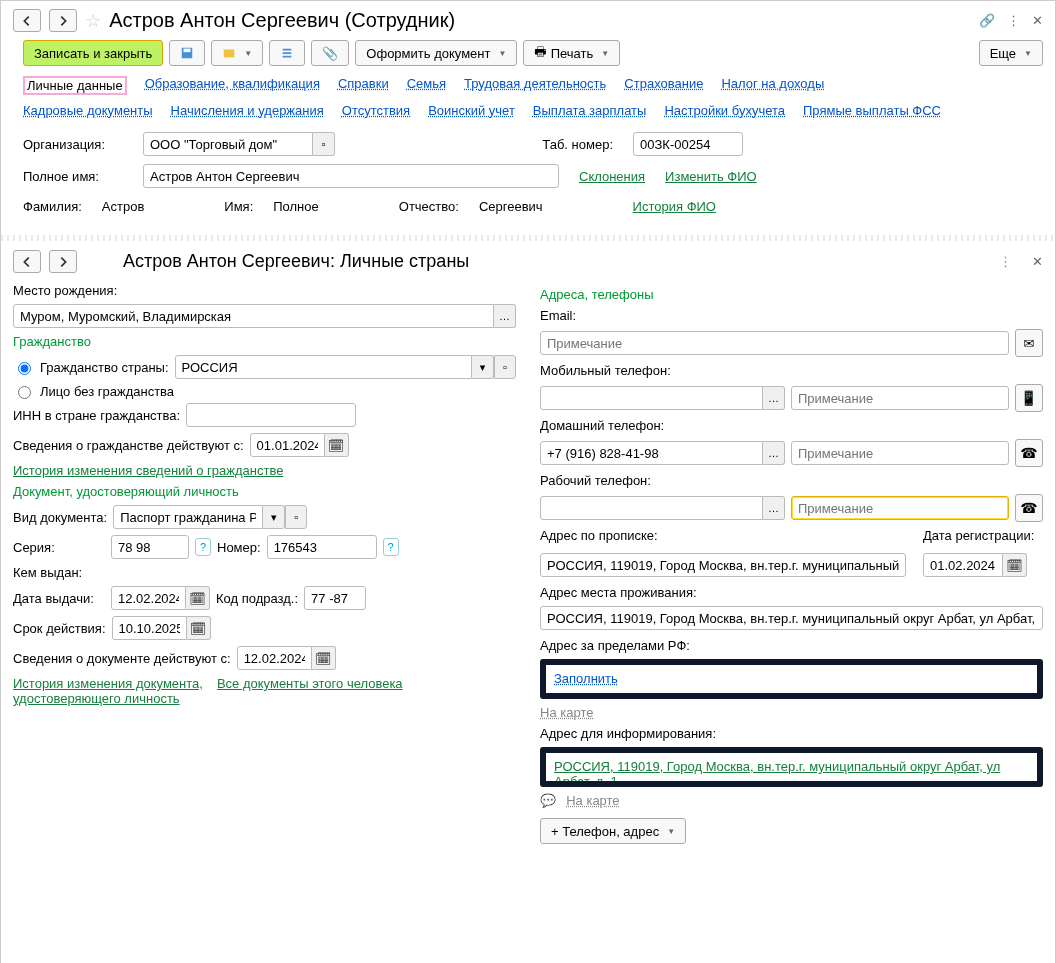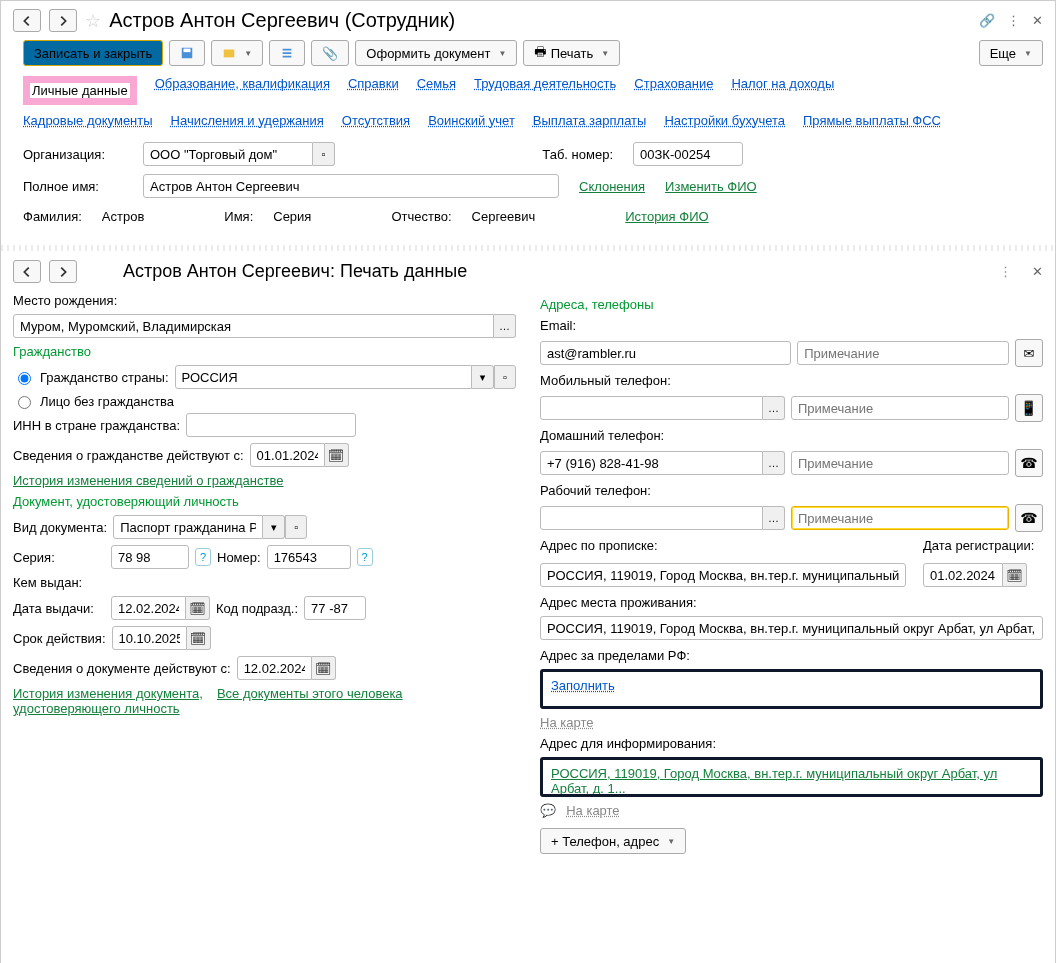--- a/index.html
+++ b/index.html
@@ -6,26 +6,26 @@
   body { margin: 0; padding: 0; background: #fff; color: #000; }
   .container { width: 1056px; border: 1px solid #ccc; background: #fff; }
   .header-row { display: flex; align-items: center; padding: 8px 12px 4px 12px; gap: 8px; }
   .nav-btn { width: 28px; height: 23px; border: 1px solid #aaa; background: #f8f8f8; border-radius: 3px; display: inline-flex; align-items: center; justify-content: center; cursor: pointer; }
   .star-icon { color: #ccc; font-size: 18px; }
   .page-title { font-size: 20px; font-weight: normal; flex: 1; }
   .title-icons { display: flex; gap: 12px; align-items: center; }
   .title-icons span { cursor: pointer; color: #666; }
   .toolbar { display: flex; gap: 6px; padding: 4px 12px 8px 22px; align-items: center; }
   .btn { border: 1px solid #aaa; border-radius: 3px; padding: 4px 10px; background: #f8f8f8; cursor: pointer; display: inline-flex; align-items: center; gap: 4px; height: 26px; }
-  .btn-yellow { background: #0369a1; border-color: #d4a800; font-weight: normal; }
+  .btn-yellow { background: #bef264; border-color: #d4a800; font-weight: normal; }
   .btn-dropdown::after { content: "▼"; font-size: 8px; margin-left: 4px; color: #666; }
   .spacer { flex: 1; }
   .tabs-row { display: flex; gap: 18px; padding: 2px 12px 6px 22px; flex-wrap: wrap; }
   .tab-link { color: #0055cc; text-decoration: underline dotted; cursor: pointer; }
-  .tab-link.active { color: #000; border: 7px solid #f9a8d4; padding: 0 2px; text-decoration: none; }
+  .tab-link.active { color: #000; border: 2px solid #f9a8d4; padding: 0 2px; text-decoration: none; }
   .form-area { padding: 8px 12px 8px 22px; position: relative; }
   .form-row { display: flex; align-items: center; margin-bottom: 8px; gap: 20px; }
   .label { min-width: 100px; }
   input[type=text] { border: 1px solid #bbb; border-radius: 3px; padding: 3px 6px; height: 24px; background: #fff; }
   .input-btn { width: 22px; height: 24px; border: 1px solid #bbb; border-left: 0; border-radius: 0 3px 3px 0; background: #f0f0f0; display: inline-flex; align-items: center; justify-content: center; font-size: 11px; cursor: pointer; }
   .input-group { display: flex; }
   .input-group input { border-radius: 3px 0 0 3px; }
   .link { color: #15803d; text-decoration: underline; cursor: pointer; }
   .link-dotted { color: #0055cc; text-decoration: underline dotted; cursor: pointer; }
   .panel { border-top: 1px solid transparent; padding: 8px 12px 8px 12px; }
@@ -41,21 +41,21 @@
   .icon-btn { width: 28px; height: 28px; border: 1px solid #aaa; border-radius: 3px; background: #f8f8f8; display: inline-flex; align-items: center; justify-content: center; cursor: pointer; }
   .wide-input { width: 100%; }
   .addr-row { display: flex; gap: 17px; margin-bottom: 4px; }
   .addr-col-main { flex: 1; min-width: 0; }
   .addr-col-right { width: 120px; }
   .help-q { color: #0099dd; border: 1px solid #9cd; border-radius: 3px; width: 16px; height: 18px; display: inline-flex; align-items: center; justify-content: center; font-size: 11px; }
   .input-active { border-color: #e8b000 !important; box-shadow: 0 0 0 1px #ffdd2d inset; }
   .phone-ic { font-size: 14px; }
   .grey-link { color: #888; text-decoration: underline dotted; cursor: pointer; }
   .readonly-text { padding: 3px 0; }
-  .addr-box { border:3px solid #0f172a; border-radius:3px; padding:6px 8px; height:40px; overflow:hidden; }
+  .addr-box { border:6px solid #0f172a; border-radius:3px; padding:6px 8px; height:40px; overflow:hidden; }
   svg.ic { width: 14px; height: 14px; }
   .wavy-sep { height: 6px; background: repeating-linear-gradient(90deg, #999 0 2px, transparent 2px 6px); opacity:.2; margin: 2px 0 0 0; }
 </style>
 </head>
 <body>
 
 <div class="container">
 
   <div class="header-row">
     <button class="nav-btn">
@@ -142,21 +142,21 @@
     <div class="form-row">
       <span class="label">Полное имя:</span>
       <input type="text" style="width: 416px;" value="Астров Антон Сергеевич">
       <span class="link">Склонения</span>
       <span class="link">Изменить ФИО</span>
     </div>
     <div class="form-row">
       <span>Фамилия:</span>
       <span class="readonly-text">Астров</span>
       <span style="margin-left:60px">Имя:</span>
-      <span class="readonly-text">Серия</span>
+      <span class="readonly-text">Полное</span>
       <span style="margin-left:60px">Отчество:</span>
       <span class="readonly-text">Сергеевич</span>
       <span class="link" style="margin-left:70px">История ФИО</span>
     </div>
   </div>
 
   <div class="wavy-sep"></div>
 
   <div class="panel">
     <div class="panel-header">
@@ -164,21 +164,21 @@
         <svg class="ic" viewBox="0 0 16 16">
             <path d="M10 3 L5 8 L10 13" stroke="#333" stroke-width="2" fill="none"></path>
           </svg>
       </button>
       <button class="nav-btn">
         <svg class="ic" viewBox="0 0 16 16">
             <path d="M6 3 L11 8 L6 13" stroke="#333" stroke-width="2" fill="none"></path>
           </svg>
       </button>
       <span style="width:30px"></span>
-      <span class="panel-title">Астров Антон Сергеевич: Печать данные</span>
+      <span class="panel-title">Астров Антон Сергеевич: Личные страны</span>
       <div style="flex:1"></div>
       <span style="color:#888;cursor:pointer">⋮</span>
       <span style="margin-left:12px;cursor:pointer;color:#666">✕</span>
     </div>
 
     <div class="two-col">
 
       <div class="col">
         <div class="field-row">
             <span>Место рождения:</span>
@@ -231,21 +231,21 @@
             <span class="input-btn">▾</span>
             <span class="input-btn" style="border-left:1px solid #bbb">▫</span>
           </div>
         </div>
 
         <div class="field-row">
           <span class="field-label">Серия:</span>
           <input type="text" style="width: 78px;" value="78 98">
           <span class="help-q">?</span>
           <span>Номер:</span>
-          <input type="text" style="width: 84px;" value="176543">
+          <input type="text" style="width: 110px;" value="176543">
           <span class="help-q">?</span>
         </div>
 
         <div class="field-row">
           <span class="field-label">Кем выдан:</span>
         </div>
 
         <div class="field-row">
           <span class="field-label">Дата выдачи:</span>
           <div class="input-group">
@@ -281,21 +281,20 @@
         </div>
       </div>
 
       <div class="col">
         <div class="section-title">Адреса, телефоны</div>
 
         <div class="field-row">
             <span>Email:</span>
           </div>
         <div class="field-row">
-          <input type="text" style="flex: 1.2 1 0%;" value="ast@rambler.ru">
           <input type="text" style="flex: 1 1 0%;" placeholder="Примечание">
           <button class="icon-btn">
             <span>✉</span>
           </button>
         </div>
 
         <div class="field-row">
             <span>Мобильный телефон:</span>
           </div>
         <div class="field-row">

